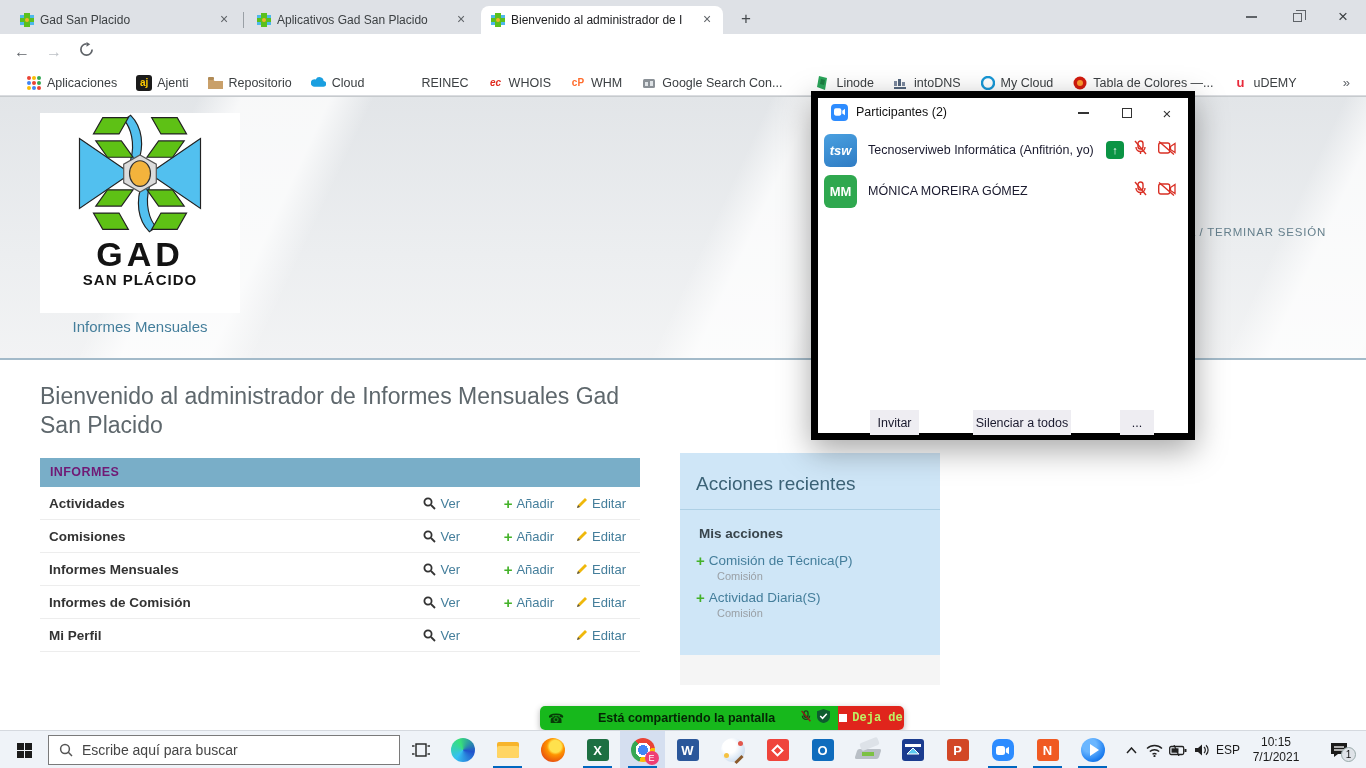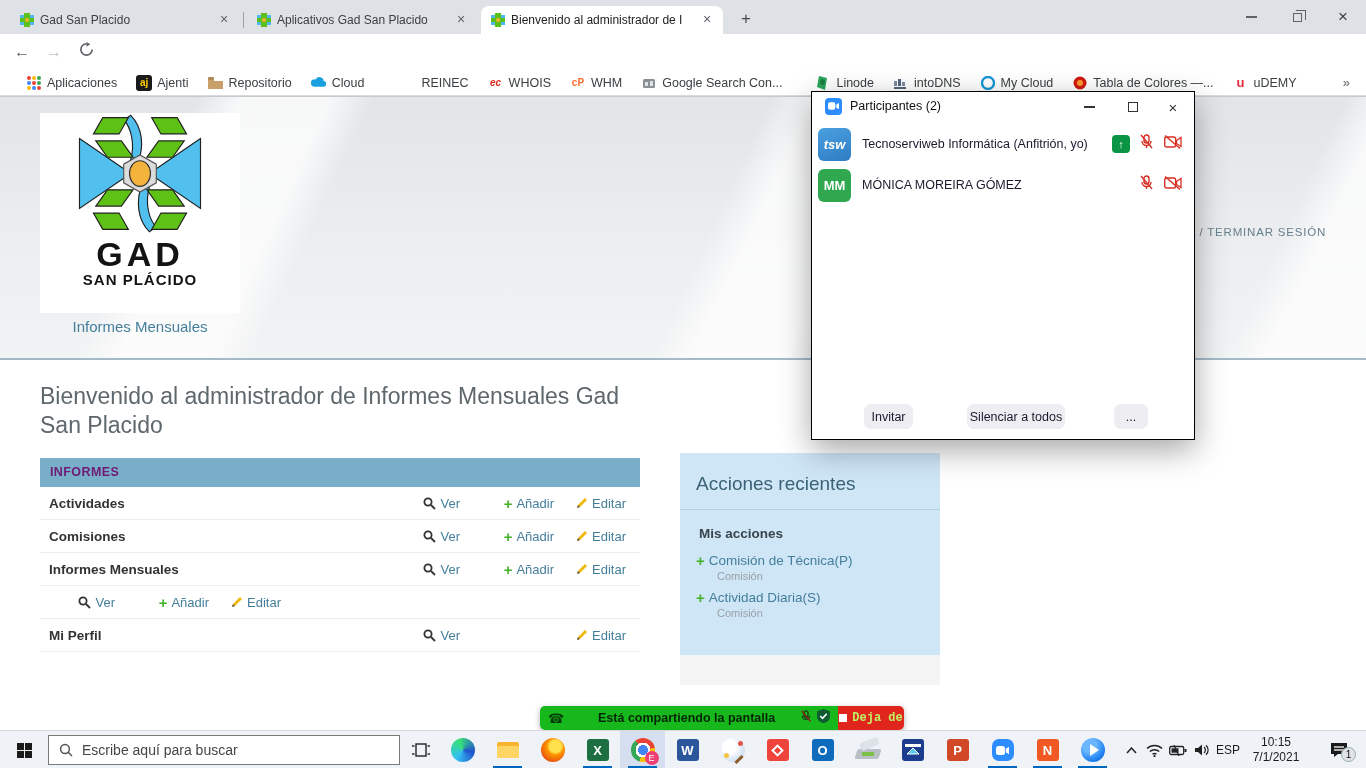--- a/index.html
+++ b/index.html
@@ -66,33 +66,33 @@
   .plus { color:#44b229; font-weight:bold; font-size:15px; margin-right:4px; line-height:1; }
   .recent { position:absolute; left:680px; top:453px; width:260px; height:202px; background:#cfe6f7; }
   .rc-title { padding:20px 16px 14px; color:#3b6276; font-size:19px; border-bottom:1px solid #aed0e5; }
   .rc-sub { padding:16px 19px 10px; color:#39454c; font-size:13.5px; font-weight:bold; }
   .rc-item { padding:2px 16px 0; }
   .rc-link { color:#447e9b; font-size:13.5px; display:flex; align-items:center; }
   .rc-type { color:#9aa0a6; font-size:11px; margin-left:21px; padding-top:2px; padding-bottom:6px; }
   .rc-after { position:absolute; left:680px; top:655px; width:260px; height:30px; background:#f5f5f5; }
 
   
-  .zwin { position:absolute; left:811px; top:91px; width:384px; height:349px; background:#fff; border:1px solid #000000; box-shadow:0 10px 30px rgba(0,0,0,.35); }
+  .zwin { position:absolute; left:811px; top:91px; width:384px; height:349px; background:#fff; border:7px solid #000000; box-shadow:0 10px 30px rgba(0,0,0,.35); }
   .zhead { height:28px; display:flex; align-items:center; padding-left:13px; }
   .zcam { width:17px; height:17px; border-radius:4px; background:#2d8cff; display:flex; align-items:center; justify-content:center; margin-right:8px; }
   .ztitle { font-size:12.5px; color:#111; }
   .zctl { position:absolute; top:6px; width:18px; height:18px; display:flex; align-items:center; justify-content:center; color:#333; }
   .zrow { position:absolute; left:0; width:100%; height:40px; display:flex; align-items:center; padding-left:6px; }
   .zav { width:33px; height:33px; border-radius:6px; color:#fff; display:flex; align-items:center; justify-content:center; margin-right:11px; }
   .zav.tsw { background:linear-gradient(160deg,#4aa0e0,#2f7cc4); font-style:italic; font-weight:bold; font-size:13px; }
   .zav.mm { background:#2fa84f; font-weight:bold; font-size:13px; }
   .zname { font-size:12.5px; color:#1a1a2e; }
   .zshare { position:absolute; right:64px; width:18px; height:18px; border-radius:4px; background:#0b9444; color:#fff; font-size:11px; display:flex; align-items:center; justify-content:center; }
   .zmic { position:absolute; right:40px; } .zcamoff { position:absolute; right:12px; }
-  .zbtn { position:absolute; top:312px; height:25px; background:#eeedf2; border-radius:7px; font-size:12.5px; color:#1a1a2e; display:flex; align-items:center; justify-content:center; }
+  .zbtn { position:absolute; top:312px; height:25px; background:#eeedf2; border-radius:0; font-size:12.5px; color:#1a1a2e; display:flex; align-items:center; justify-content:center; }
 
   
   .sharebar { position:absolute; left:540px; top:706px; height:24px; display:flex; box-shadow:0 2px 6px rgba(0,0,0,.3); border-radius:5px; overflow:hidden; }
   .sb-green { width:298px; background:#17b81c; display:flex; align-items:center; padding:0 8px; }
   .sb-phone { color:#073c07; font-size:13px; margin-right:14px; }
   .sb-text { color:#052505; font-size:12.5px; font-weight:bold; flex:1; text-align:center; }
   .sb-red { width:66px; background:#e0251c; display:flex; align-items:center; justify-content:center; }
   .sb-stopsq { width:8px; height:8px; background:#fff; margin-right:5px; }
   .sb-stoplbl { color:#bef264; font-size:12px; font-weight:bold;font-family:Liberation Mono, monospace; }
 
@@ -407,20 +407,21 @@
             <svg width="12" height="12" viewBox="0 0 12 12">
               <path d="M1 11 L2 8 L9 1 L11 3 L4 10 Z" fill="#efb80b"></path>
               <path d="M1 11 L2 8 L4 10 Z" fill="#555"></path>
             </svg>
           </span>
           <span>Editar</span>
         </span>
     </div>
 
     <div class="trow">
+      <span class="rlbl">Informes de Comisión</span>
       <span class="act ver">
           <span class="ai">
             <svg width="13" height="13" viewBox="0 0 13 13">
               <circle cx="5" cy="5" r="3.6" fill="none" stroke="#333" stroke-width="1.8"></circle>
               <line x1="8" y1="8" x2="12" y2="12" stroke="#333" stroke-width="1.8"></line>
             </svg>
           </span>
           <span>Ver</span>
         </span>
       <span class="act add">

